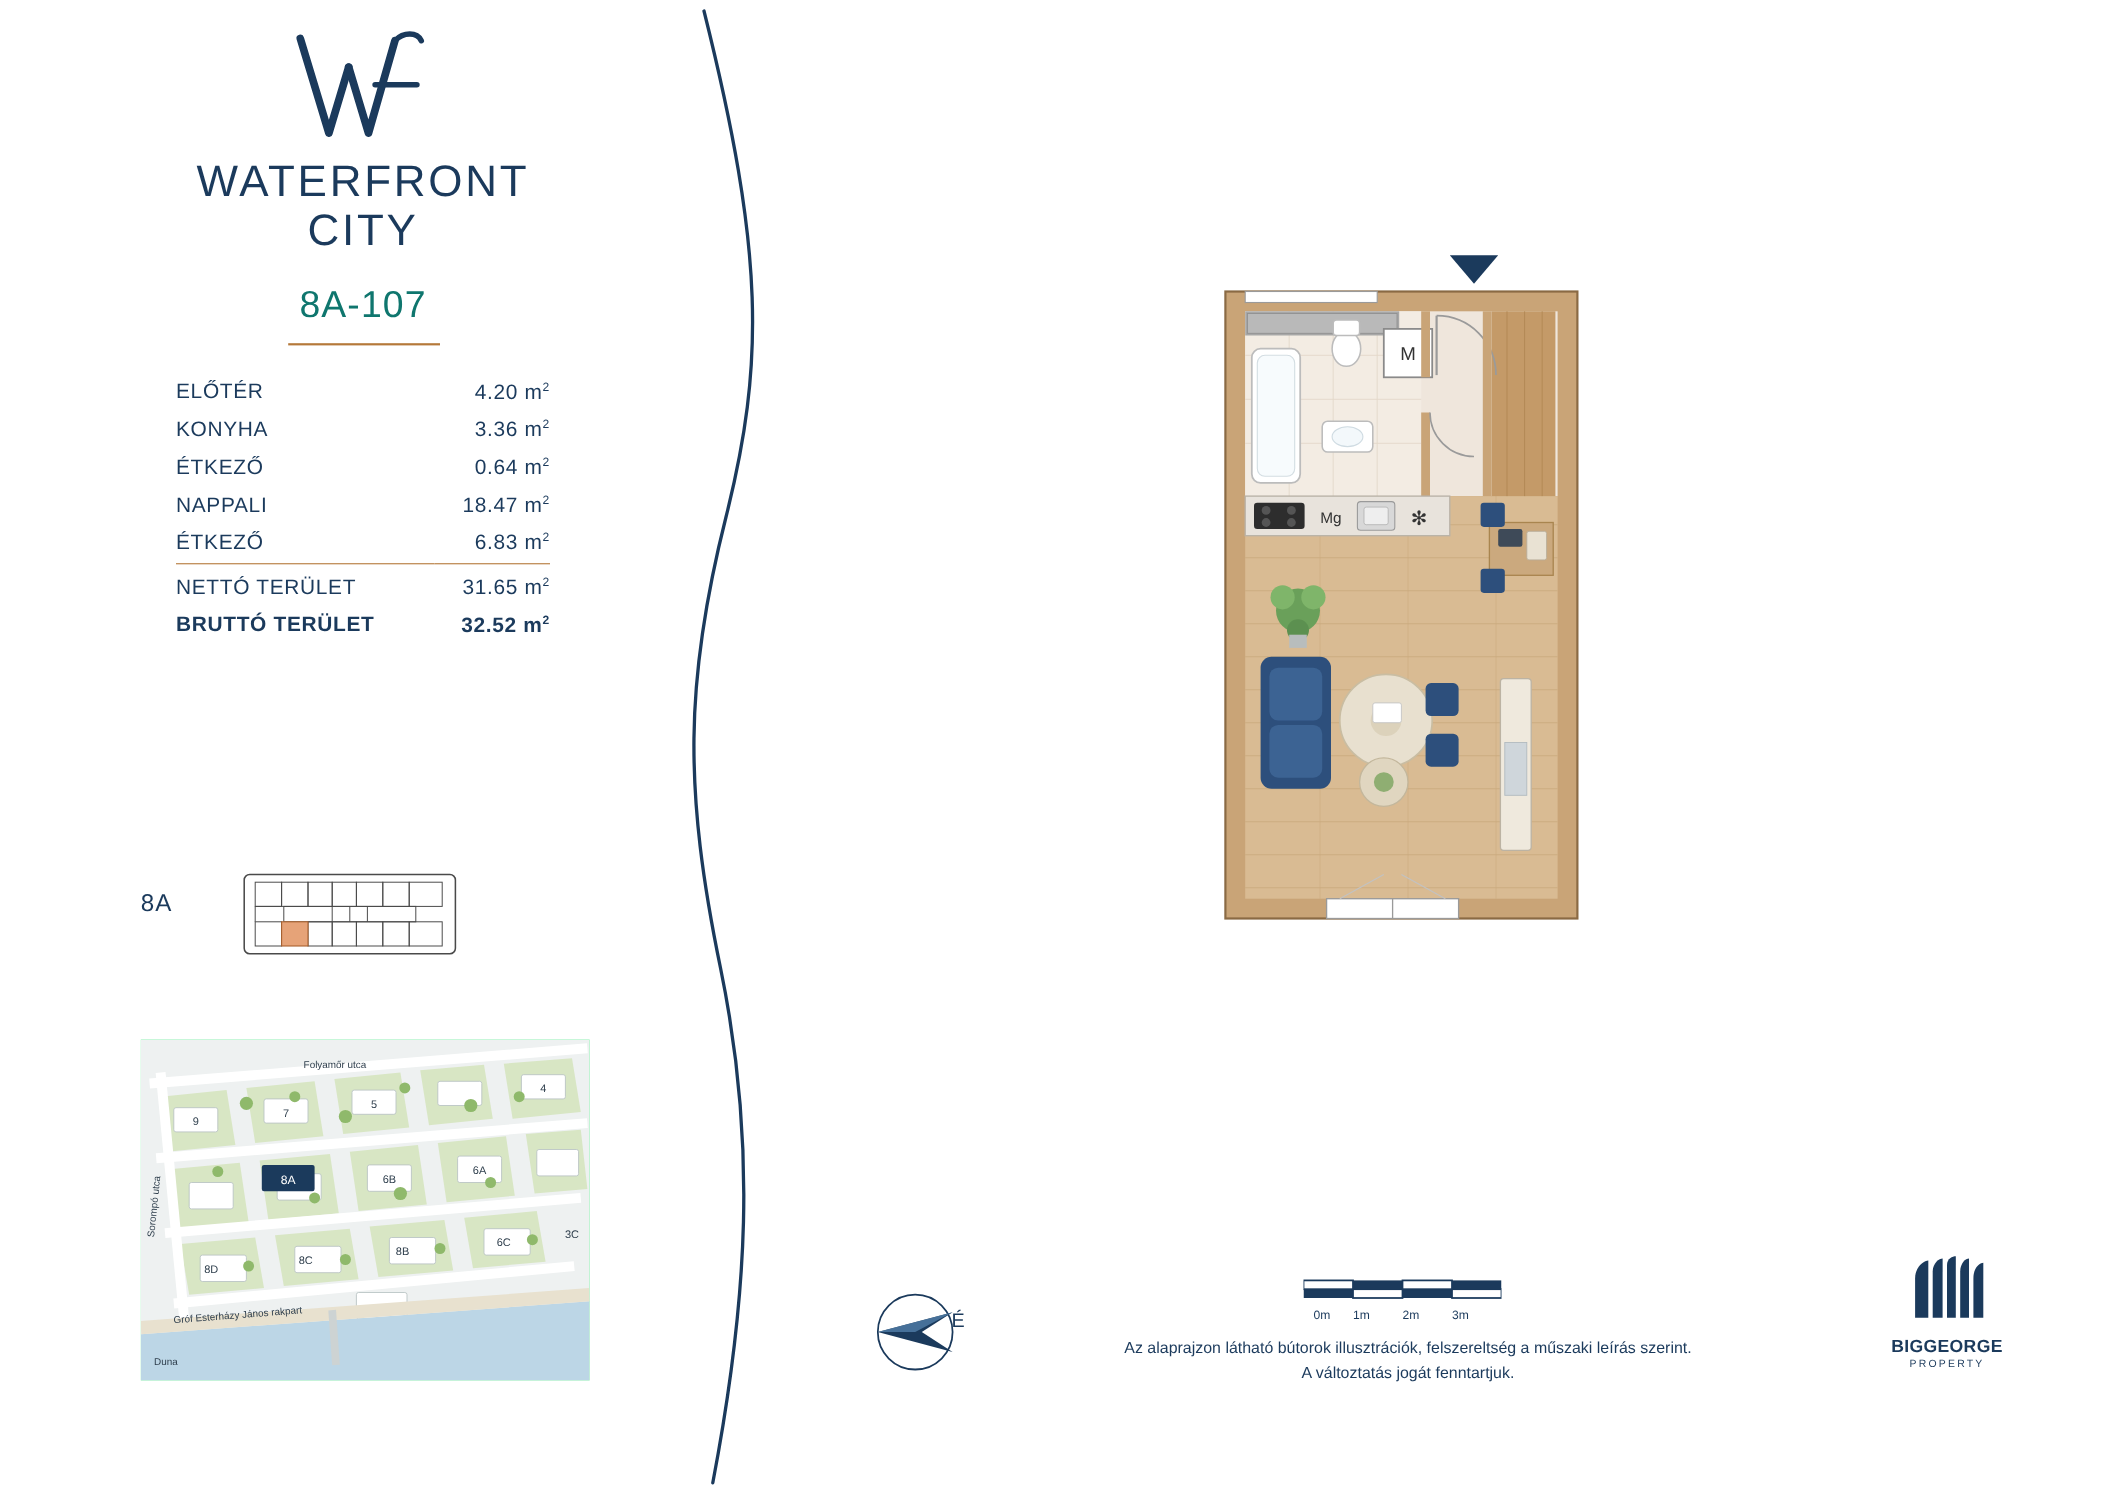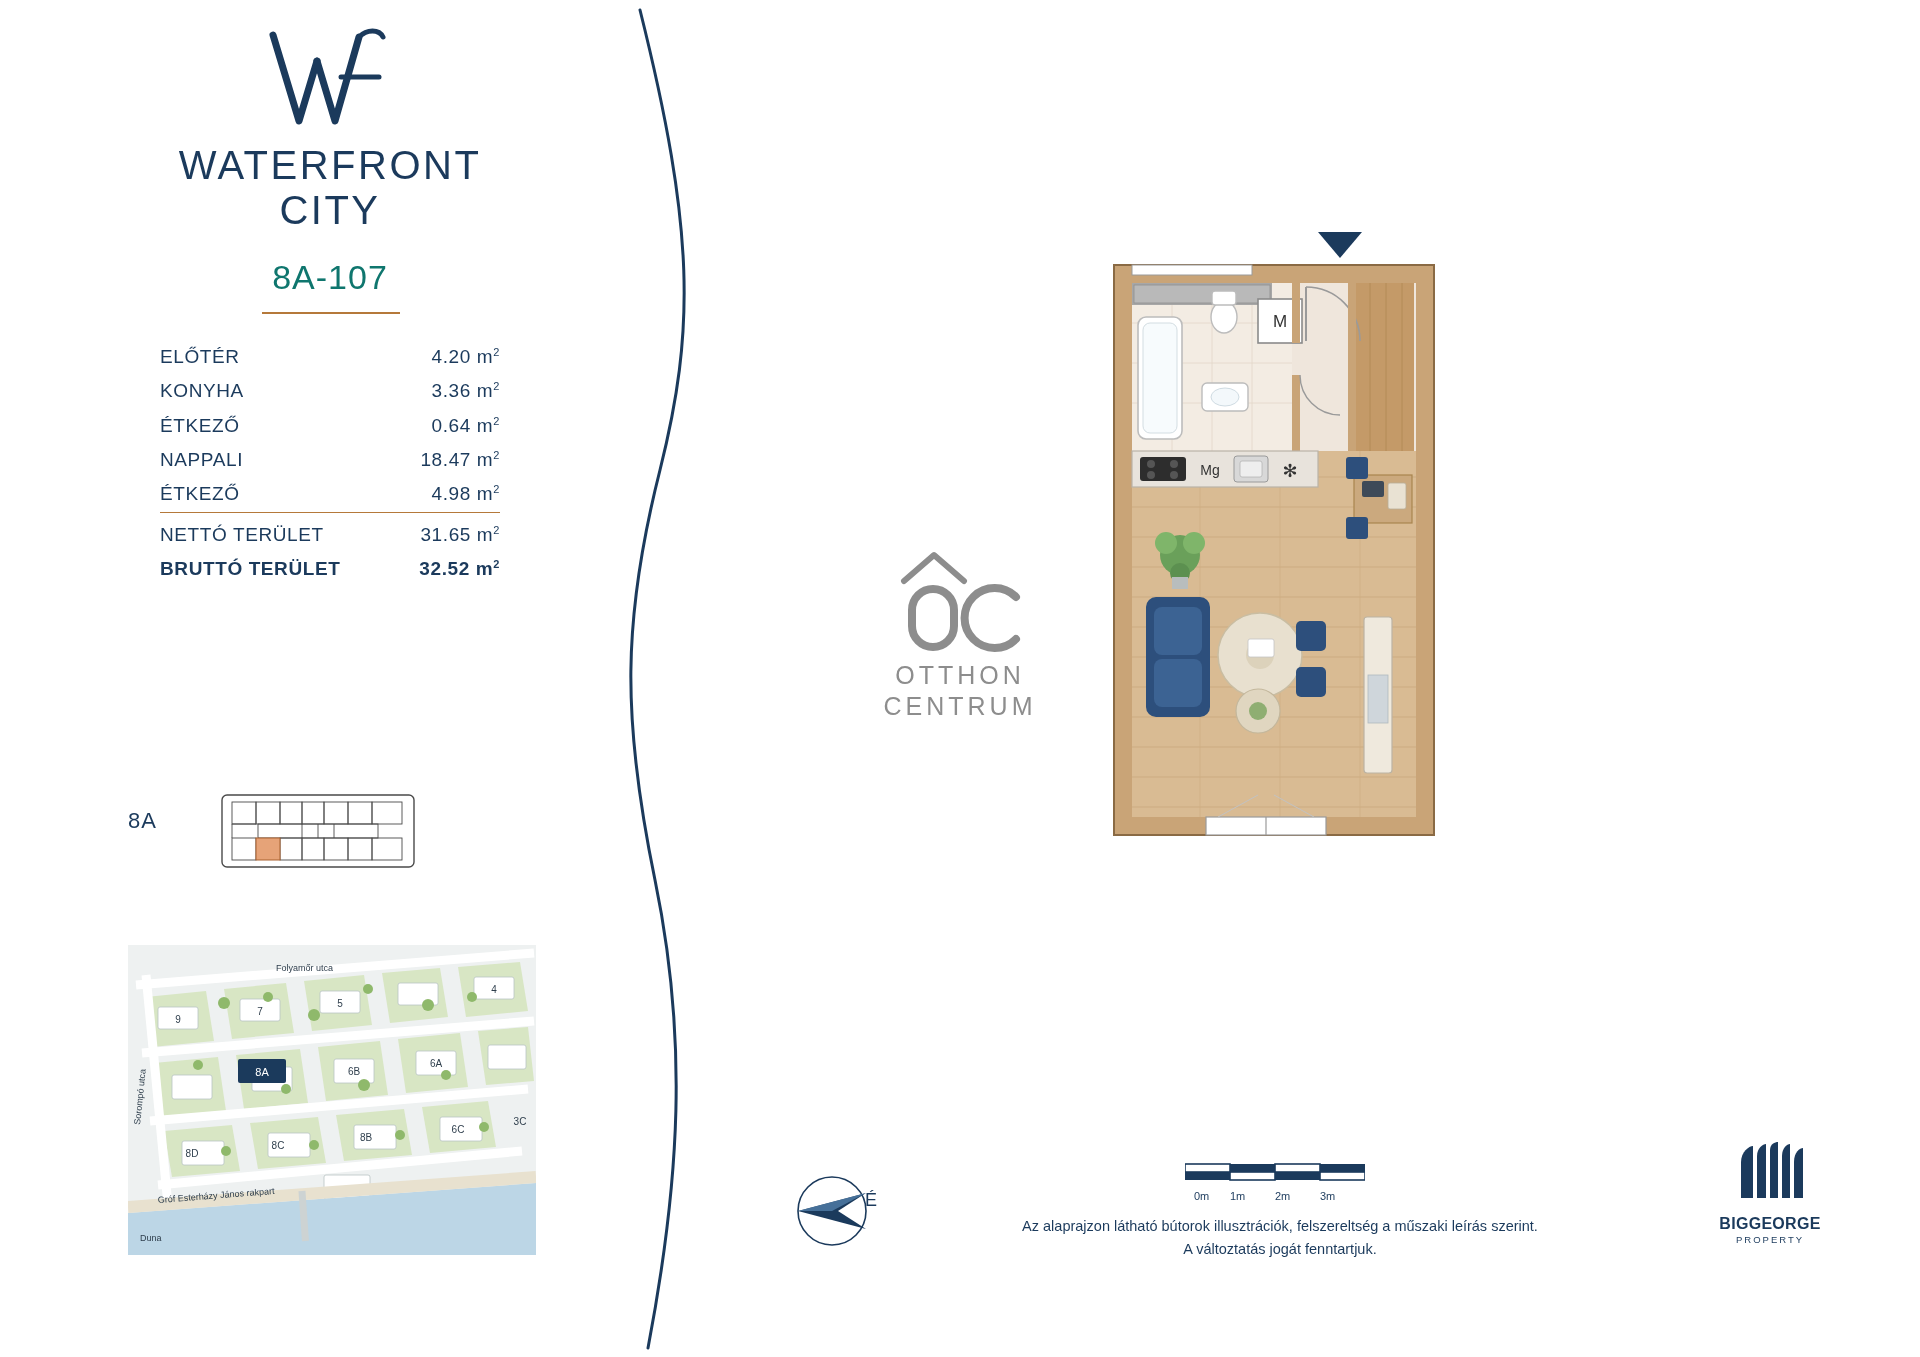--- a/index.html
+++ b/index.html
@@ -263,21 +263,21 @@
         <tr>
           <td>ÉTKEZŐ</td>
           <td class="val"><span>0.64</span> m<sup>2</sup></td>
         </tr>
         <tr>
           <td>NAPPALI</td>
           <td class="val"><span>18.47</span> m<sup>2</sup></td>
         </tr>
         <tr>
           <td>ÉTKEZŐ</td>
-          <td class="val"><span>4.98</span> m<sup>2</sup></td>
+          <td class="val"><span>6.83</span> m<sup>2</sup></td>
         </tr>
         <tr class="sep">
           <td>NETTÓ TERÜLET</td>
           <td class="val"><span>31.65</span> m<sup>2</sup></td>
         </tr>
         <tr class="last">
           <td>BRUTTÓ TERÜLET</td>
           <td class="val"><span>32.52</span> m<sup>2</sup></td>
         </tr>
       </tbody>
@@ -399,29 +399,20 @@
         <rect x="110" y="114" width="48" height="24" rx="2" fill="#1b3a5c"></rect>
         <text x="134" y="131" class="sitemap-text" fill="#ffffff" font-size="11" text-anchor="middle">8A</text>
       </svg>
     </div>
   </div>
 
   <svg class="divider" viewBox="0 0 120 1357">
     <path d="M40 10 C 95 230, 95 330, 60 470 C 22 620, 22 720, 55 880 C 88 1040, 80 1180, 48 1348" stroke="#1b3a5c" stroke-width="3" fill="none" stroke-linecap="round"></path>
   </svg>
 
-  <div class="oc-logo">
-    <svg class="oc-mark" width="140" height="110" viewBox="0 0 140 110">
-      <path d="M14 36 L44 10 L74 36" stroke="#8d8d8d" stroke-width="6" fill="none" stroke-linecap="round" stroke-linejoin="round"></path>
-      <rect x="22" y="44" width="42" height="58" rx="21" stroke="#8d8d8d" stroke-width="8" fill="none"></rect>
-      <path d="M126 52 A30 30 0 1 0 126 94" stroke="#8d8d8d" stroke-width="8" fill="none" stroke-linecap="round"></path>
-    </svg>
-    <div class="oc-line1">OTTHON</div>
-    <div class="oc-line2">CENTRUM</div>
-  </div>
 
   <div class="north-arrow-top"></div>
 
   <div class="plan-wrap">
     <svg width="340" height="620" viewBox="0 0 340 620">
 
       <rect x="4" y="40" width="320" height="570" fill="#c9a477"></rect>
       <rect x="4" y="40" width="320" height="570" fill="none" stroke="#8a6a44" stroke-width="2"></rect>
 
       <rect x="22" y="58" width="284" height="168" fill="#efe6dc"></rect>

